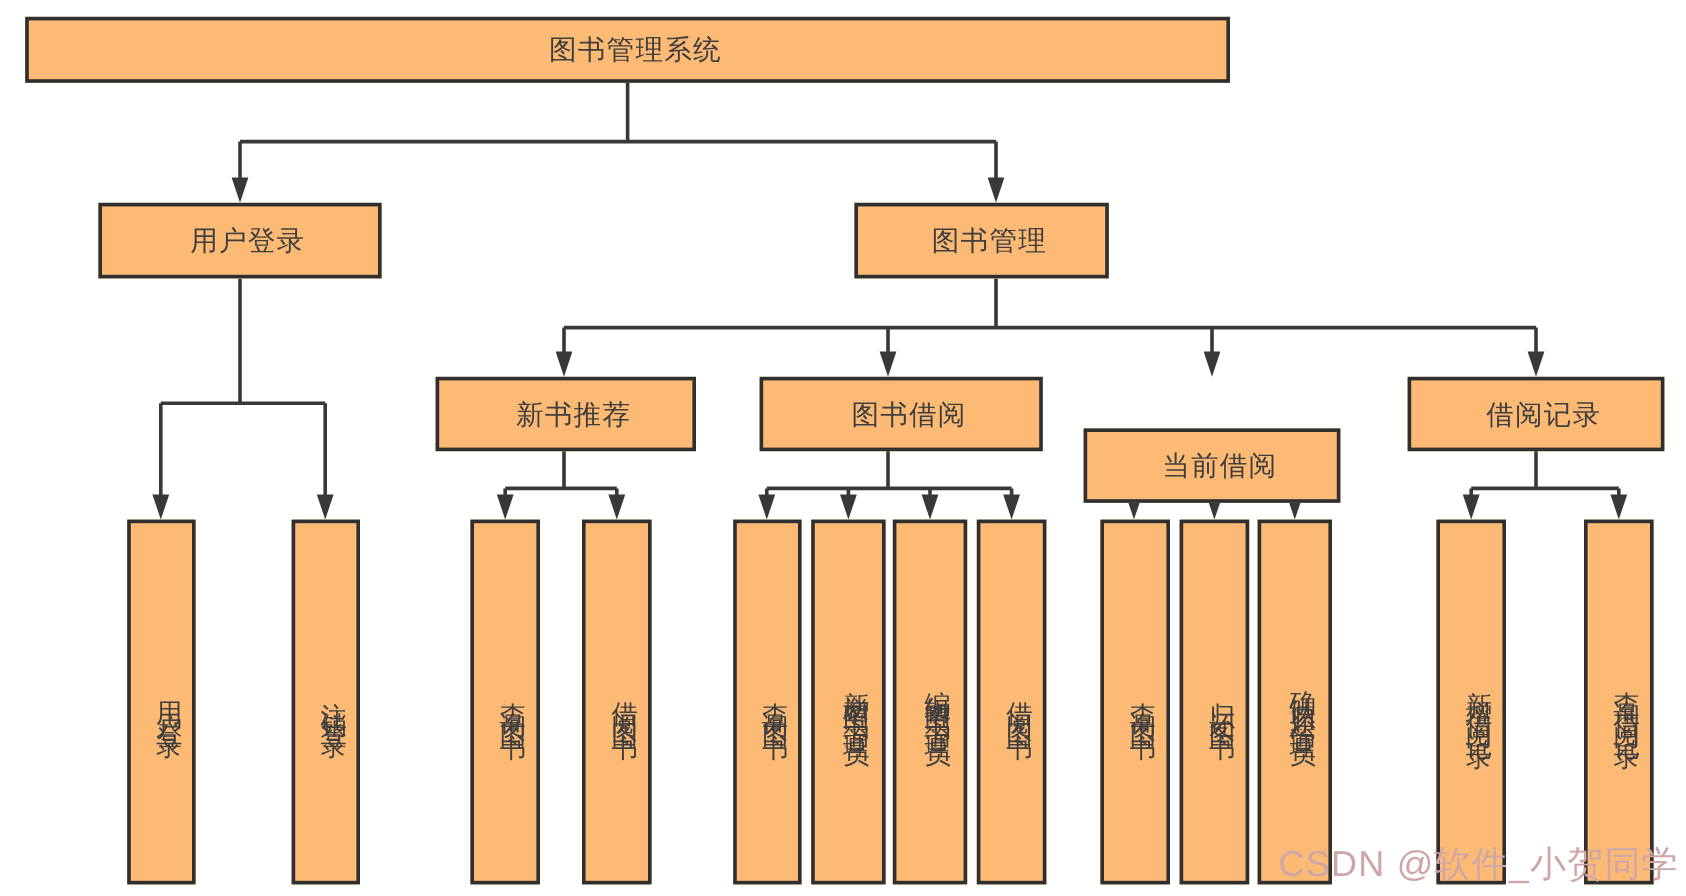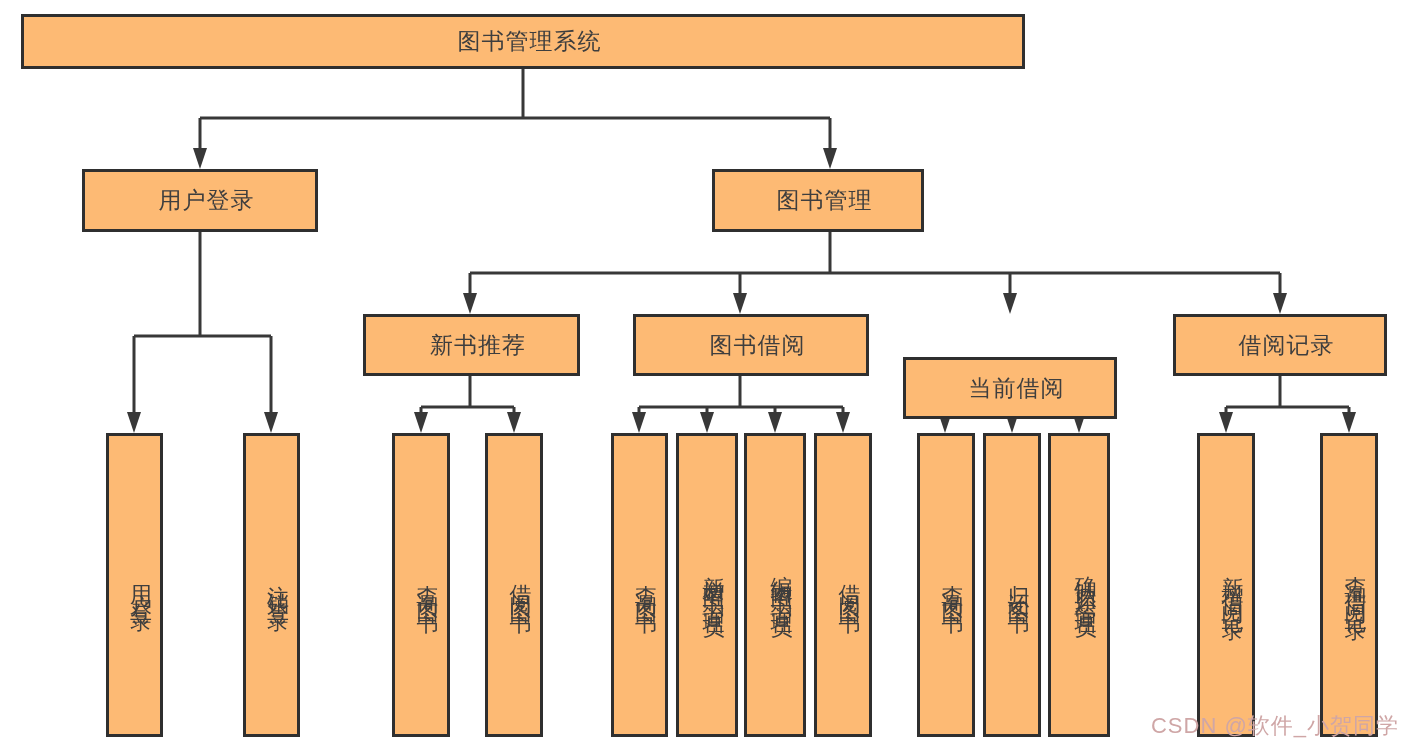--- a/index.html
+++ b/index.html
@@ -51,21 +51,21 @@
     white-space: nowrap;
   }
   .node.leaf .vtext.long {
     letter-spacing: 6px;
   }
   .watermark {
     position: absolute;
     right: 6px;
     bottom: 6px;
     z-index: 5;
-    font-size: 22px;
+    font-size: 30px;
     color: #cfa6a6;
     letter-spacing: 1px;
     white-space: nowrap;
   }
 </style>
 </head>
 <body>
 
 <div class="stage">
 

